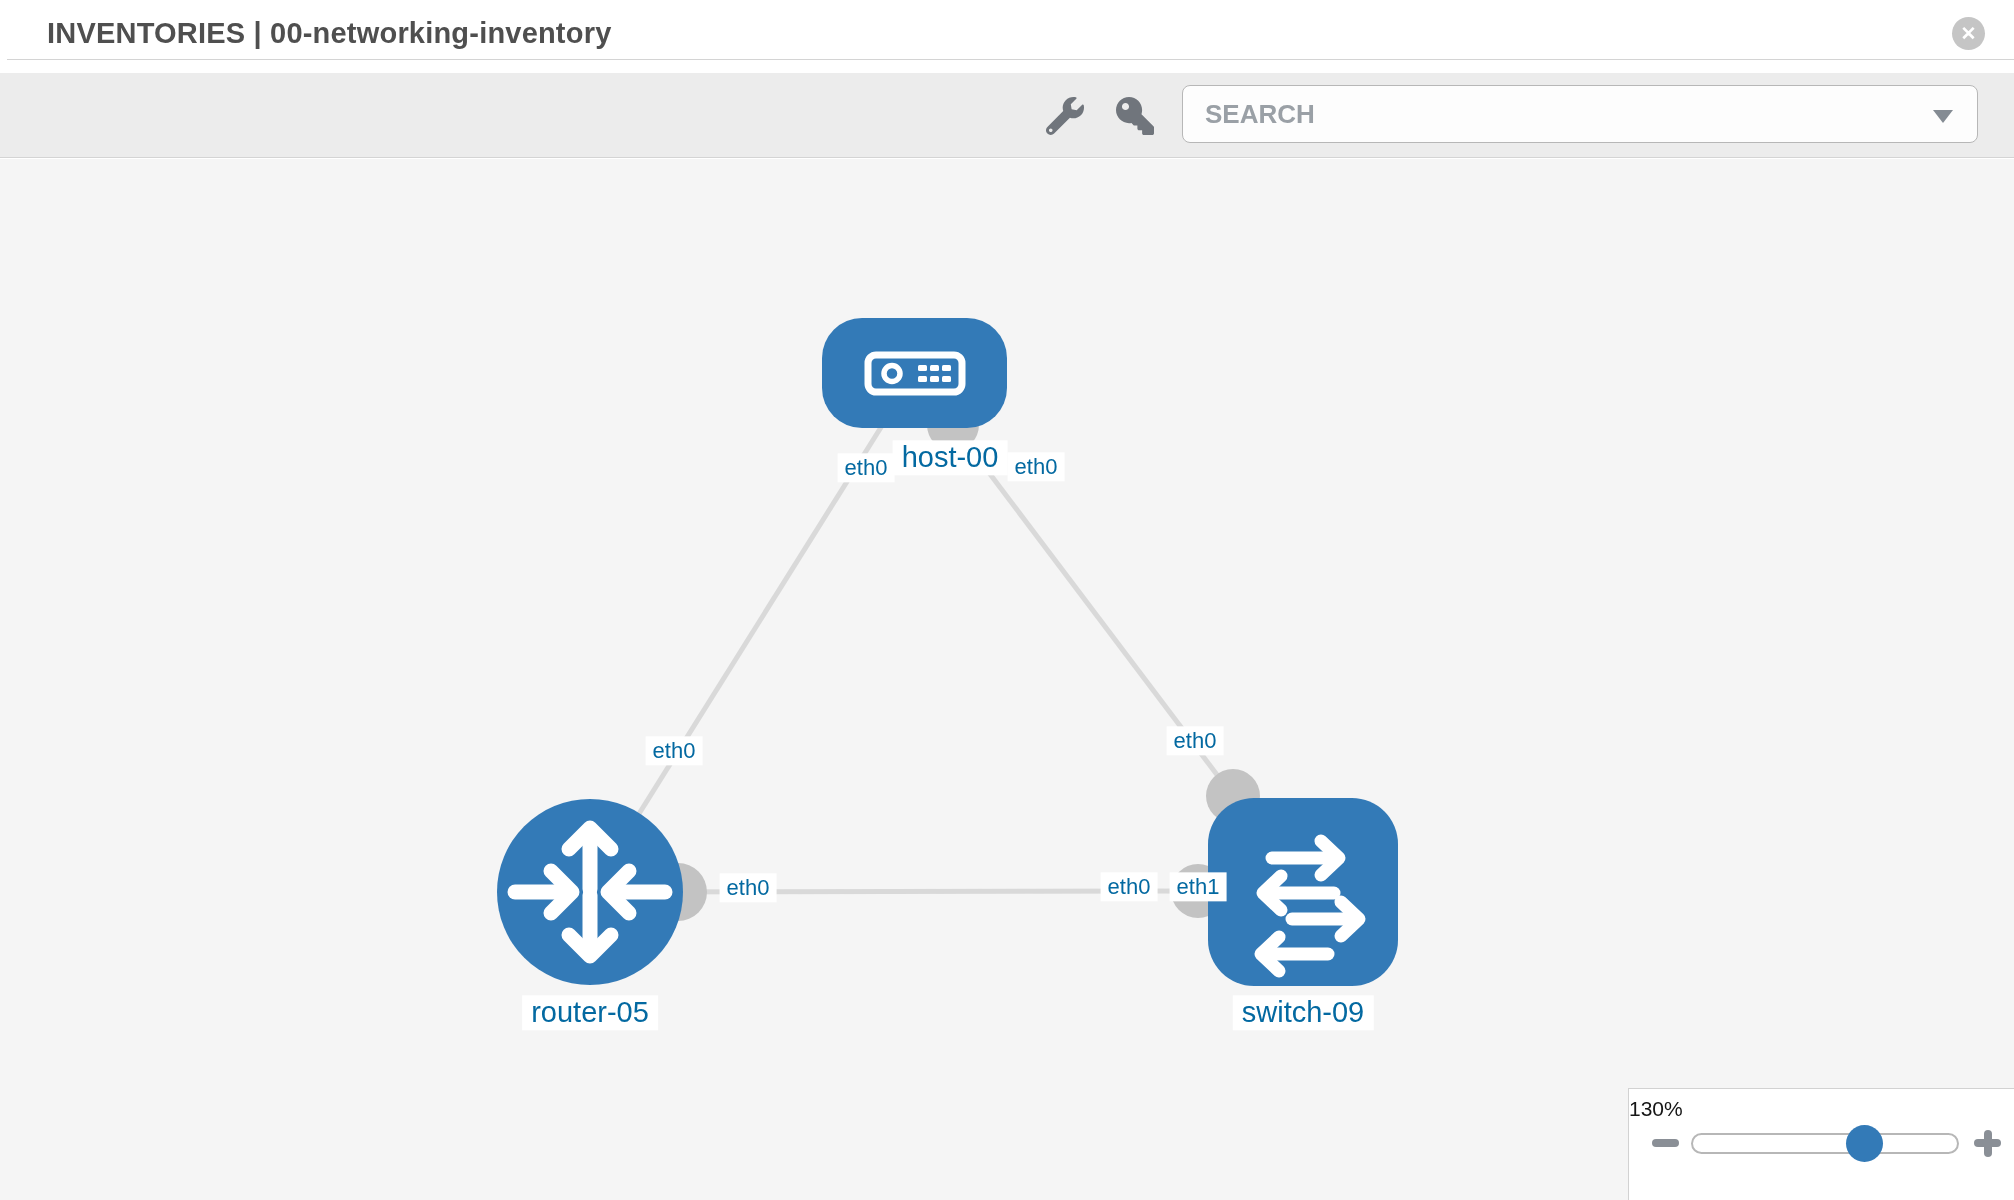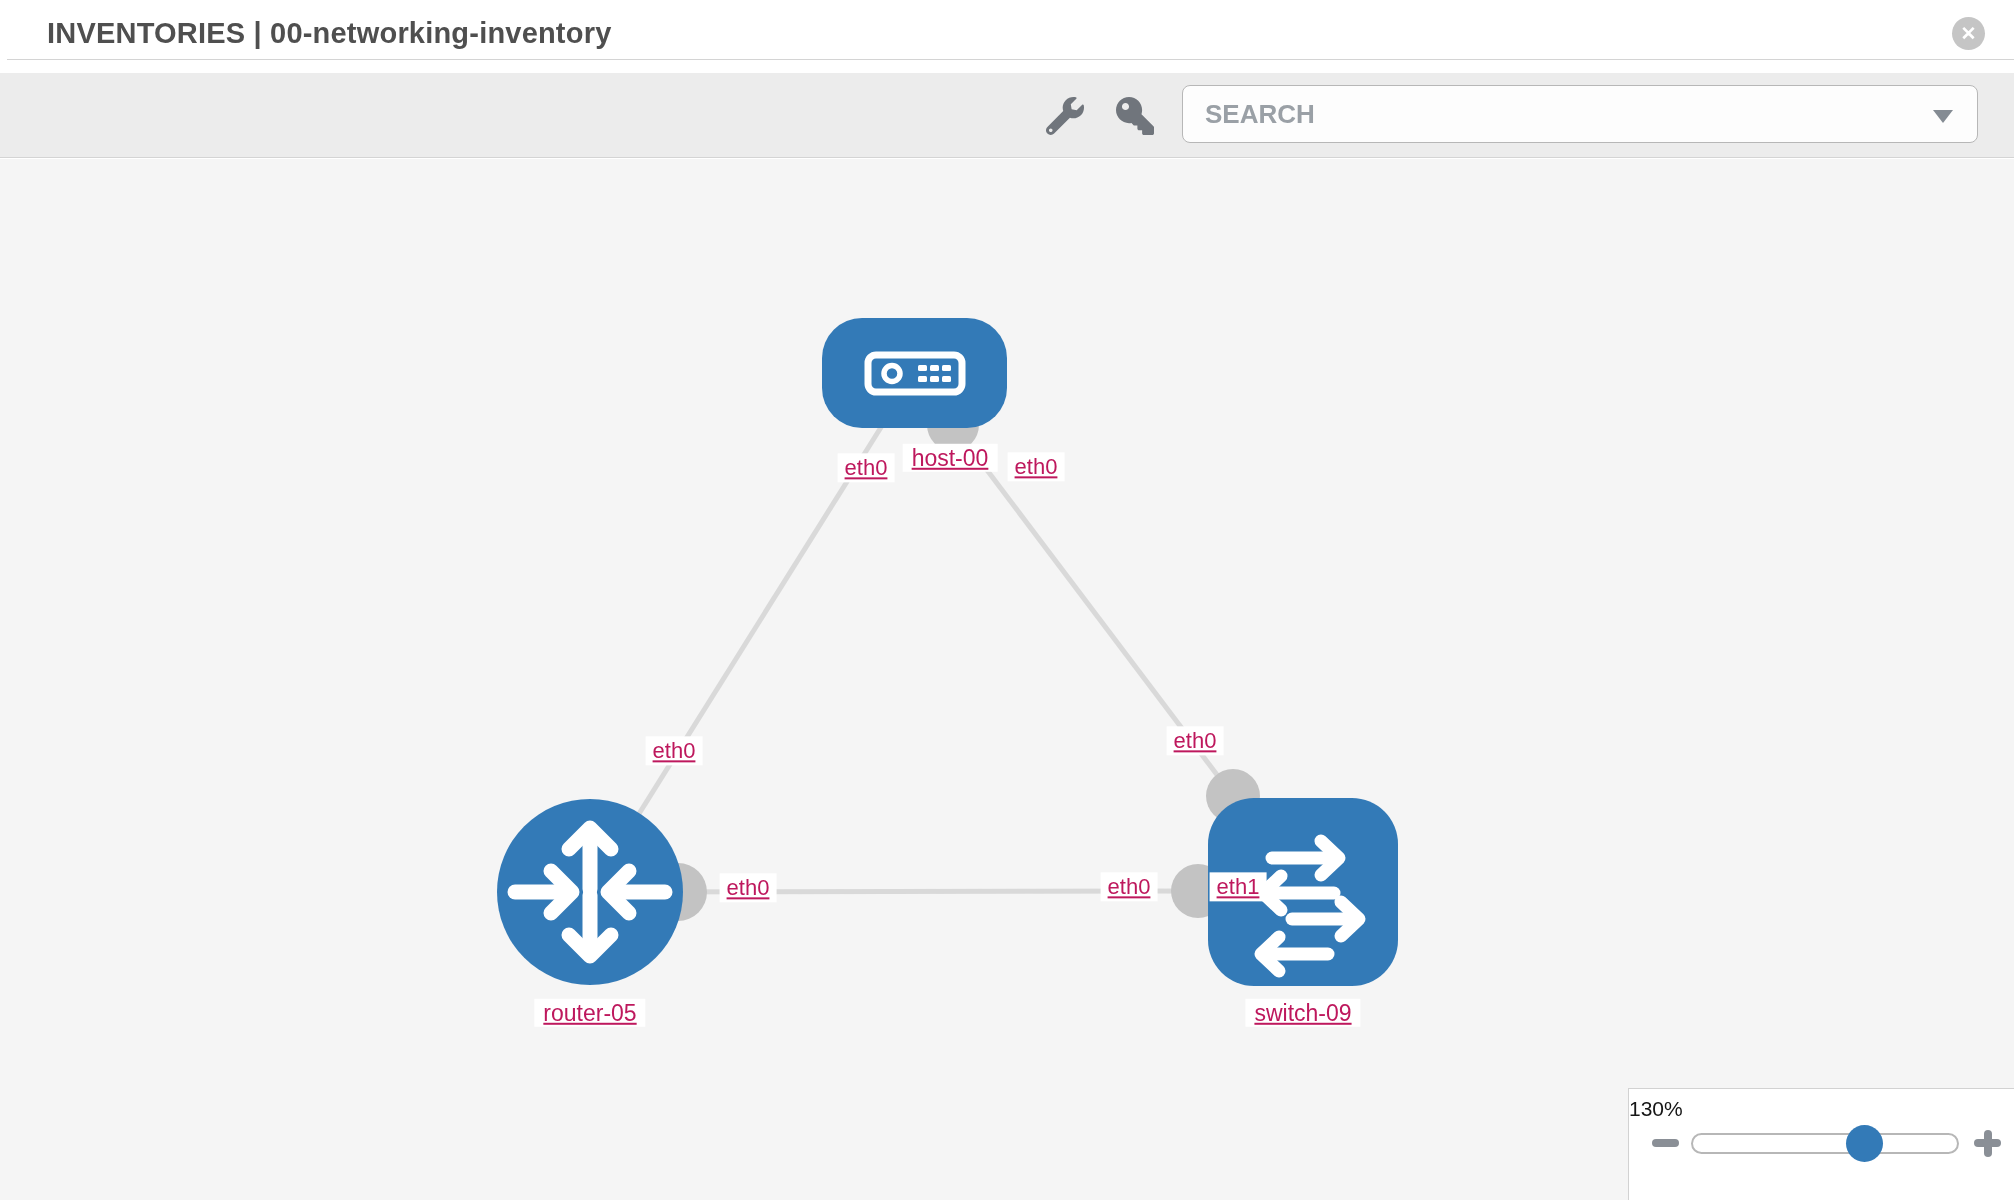--- a/index.html
+++ b/index.html
@@ -60,25 +60,25 @@
   .connector-dot {
     position: absolute; border-radius: 50%; background: #c3c3c3; z-index: 2;
   }
   .node { position: absolute; z-index: 3; background: #337ab7; cursor: pointer; }
   .node svg { width: 100%; height: 100%; display: block; }
   .node-host { left: 822px; top: 159px; width: 185px; height: 110px; border-radius: 40px; }
   .node-router { left: 497px; top: 640px; width: 186px; height: 186px; border-radius: 50%; }
   .node-switch { left: 1208px; top: 639px; width: 190px; height: 188px; border-radius: 46px; }
 
   .iface-label, .node-label {
-    position: absolute; z-index: 4; background: #ffffff; color: #be185d;
-    transform: translate(-50%, -50%); white-space: nowrap; line-height: 1.15; text-decoration: underline;
+    position: absolute; z-index: 4; background: #ffffff; color: #0369a1;
+    transform: translate(-50%, -50%); white-space: nowrap; line-height: 1.15;
   }
   .iface-label { font-size: 22px; padding: 2px 7px; }
-  .node-label { font-size: 23px; padding: 1px 9px; }
+  .node-label { font-size: 29px; padding: 1px 9px; }
 
   
   .zoom-panel {
     position: absolute; left: 1628px; top: 1088px; width: 386px; height: 112px;
     background: #ffffff; border-left: 1px solid #d2d2d2; border-top: 1px solid #d2d2d2;
     z-index: 5;
   }
   .zoom-level {
     position: absolute; left: 0; top: 8px; width: 386px; text-align: left;
     font-size: 21px; color: #161616;
@@ -185,21 +185,21 @@
       </g>
     </svg>
   </div>
 
   <div class="iface-label" style="left:866px; top:309px;">eth0</div>
   <div class="iface-label" style="left:1036px; top:308px;">eth0</div>
   <div class="iface-label" style="left:674px; top:592px;">eth0</div>
   <div class="iface-label" style="left:748px; top:729px;">eth0</div>
   <div class="iface-label" style="left:1195px; top:582px;">eth0</div>
   <div class="iface-label" style="left:1129px; top:728px;">eth0</div>
-  <div class="iface-label" style="left:1238px; top:728px;">eth1</div>
+  <div class="iface-label" style="left:1198px; top:728px;">eth1</div>
 
   <div class="node-label" style="left:950px; top:299px;">host-00</div>
   <div class="node-label" style="left:590px; top:854px;">router-05</div>
   <div class="node-label" style="left:1303px; top:854px;">switch-09</div>
 </div>
 
 <div class="zoom-panel">
   <div class="zoom-level">130%</div>
   <div class="zoom-minus"></div>
   <div class="zoom-track"></div>

